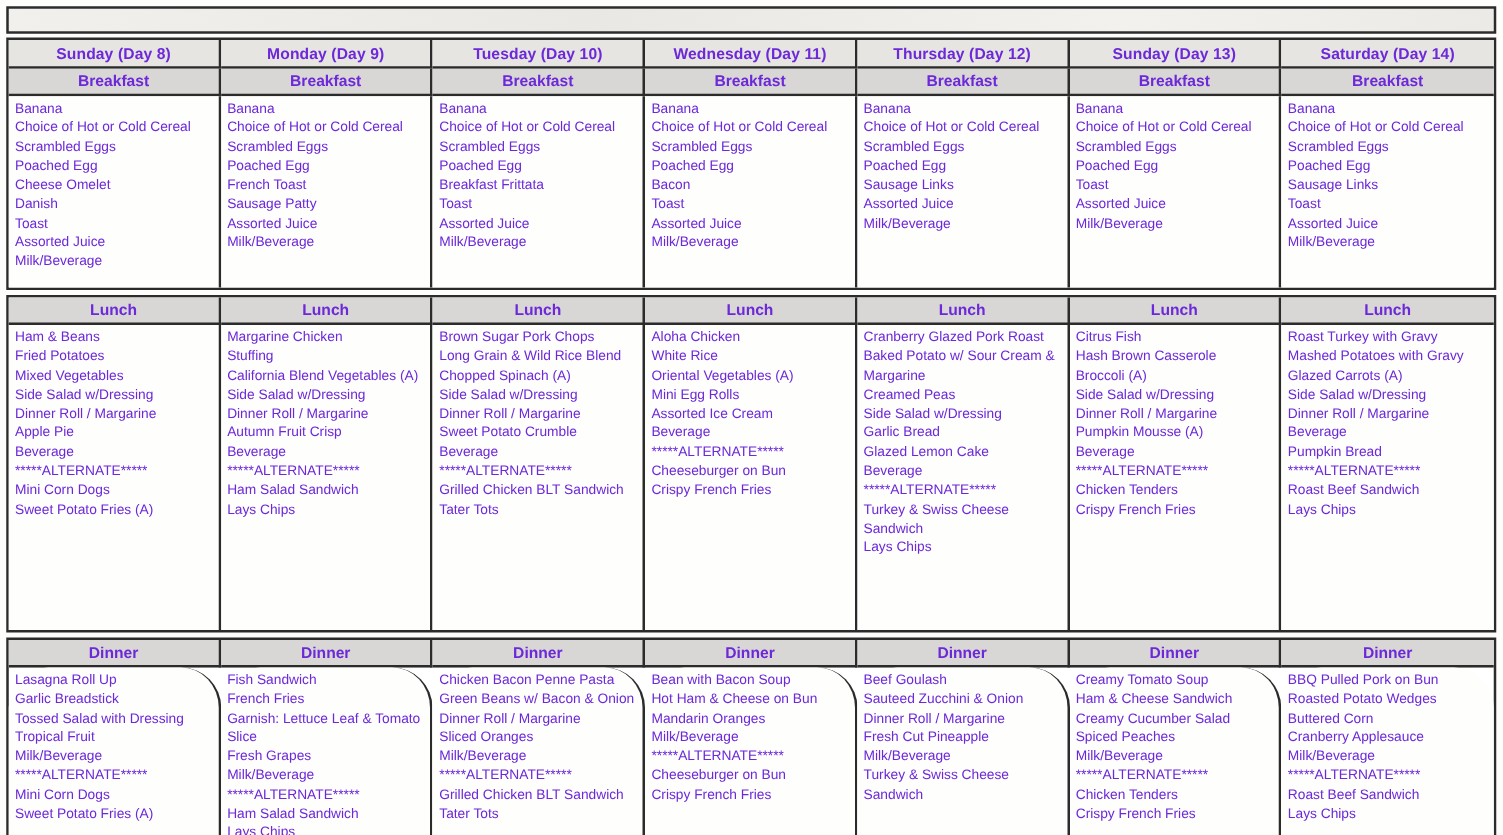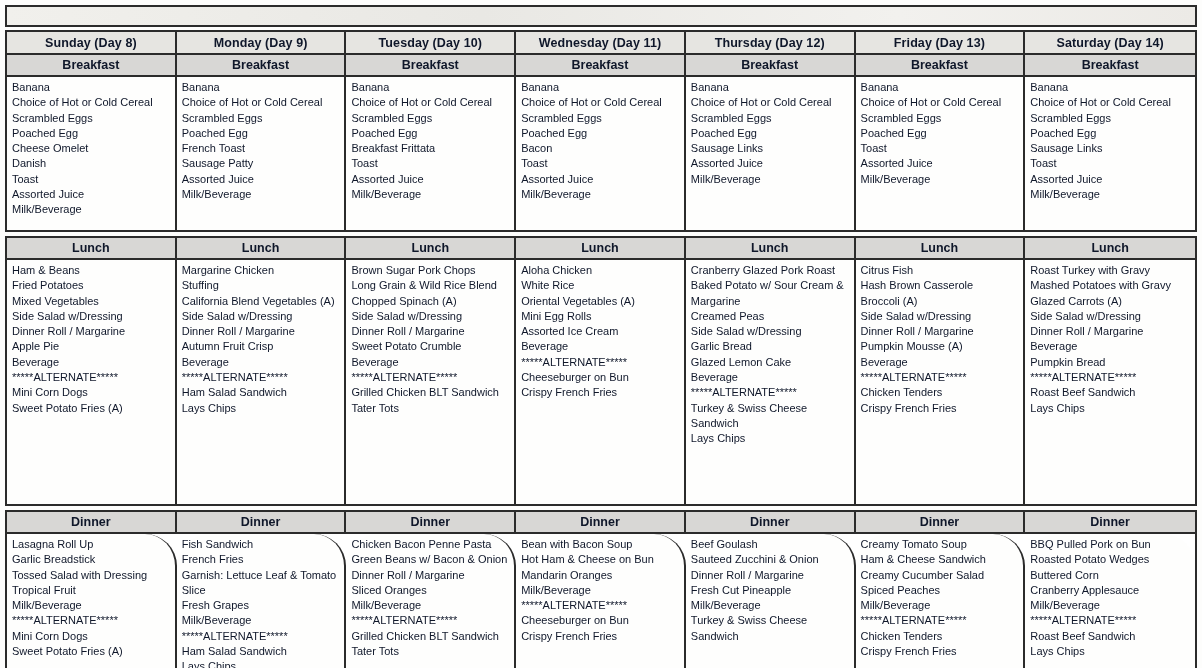--- a/index.html
+++ b/index.html
@@ -1,20 +1,20 @@
 <!DOCTYPE html>
 <html><head>
 <meta charset="utf-8">
 <style>
   html,body{margin:0;padding:0;background:#ffffff;}
   .sheet{
     width:1202px;height:668px;box-sizing:border-box;
     background:#fdfdfc;padding:5px 5px 0 5px;
     font-family:"Liberation Sans","DejaVu Sans",sans-serif;
-    color:#0f172a;overflow:hidden;
+    color:#6d28d9;overflow:hidden;
   }
   .band{
     border:2px solid #2b2b2b;box-sizing:border-box;background:#fff;
   }
   .title-band{
     height:22px;background:linear-gradient(90deg,#f1f0ec,#e9e8e4 40%,#f2f1ee 75%,#eceae6);
     margin-bottom:3px;
   }
   .grid{
     display:grid;grid-template-columns:repeat(7,1fr);
@@ -49,21 +49,21 @@
 <div class="sheet">
 
   <div class="band title-band"></div>
 
   <div class="band grid">
     <div class="cell day-header">Sunday (Day 8)</div>
     <div class="cell day-header">Monday (Day 9)</div>
     <div class="cell day-header">Tuesday (Day 10)</div>
     <div class="cell day-header">Wednesday (Day 11)</div>
     <div class="cell day-header">Thursday (Day 12)</div>
-    <div class="cell day-header">Friday (Day 13)</div>
+    <div class="cell day-header">Sunday (Day 13)</div>
     <div class="cell day-header">Saturday (Day 14)</div>
 
     <div class="cell meal-header">Breakfast</div>
     <div class="cell meal-header">Breakfast</div>
     <div class="cell meal-header">Breakfast</div>
     <div class="cell meal-header">Breakfast</div>
     <div class="cell meal-header">Breakfast</div>
     <div class="cell meal-header">Breakfast</div>
     <div class="cell meal-header">Breakfast</div>
 

